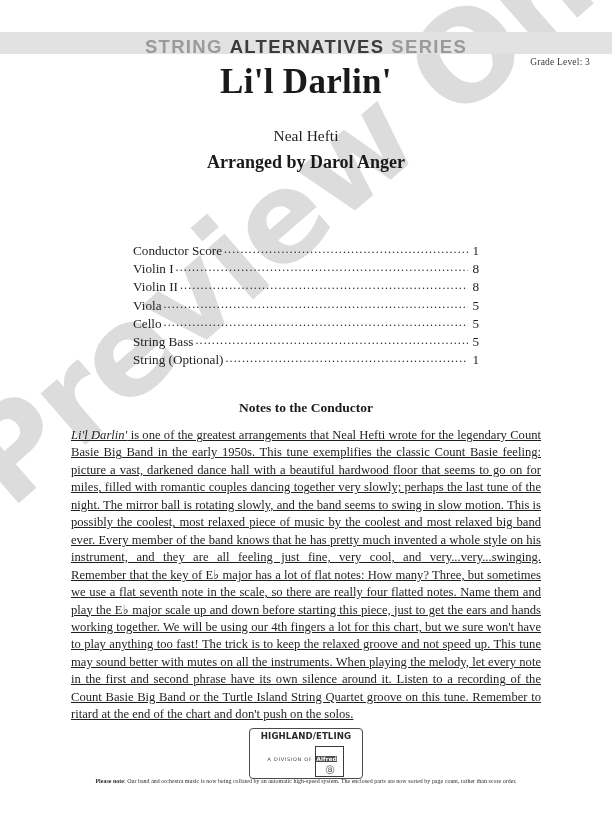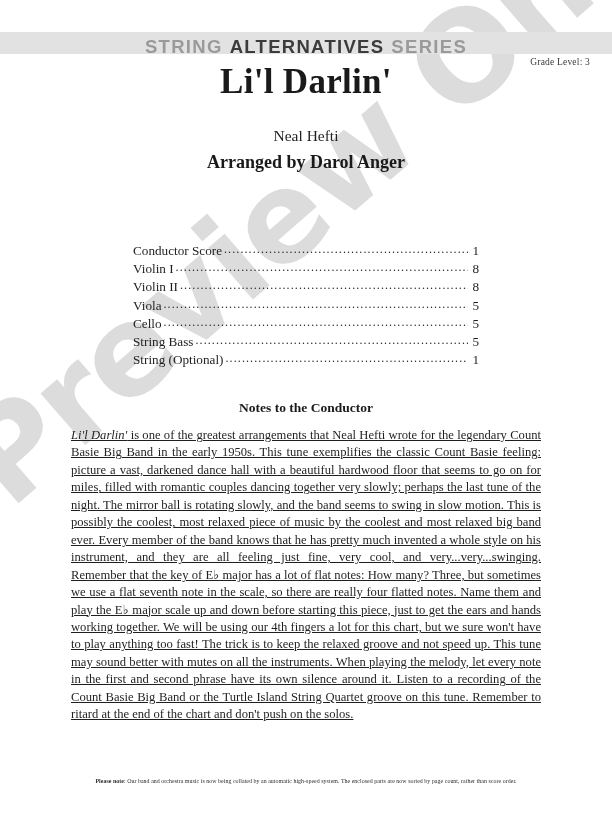--- a/index.html
+++ b/index.html
@@ -336,18 +336,30 @@
         <span class="instr-qty">1</span>
       </div>
     </div>
 
   <div class="notes-heading">Notes to the Conductor</div>
 
   <div id="notes-body">
     <i>Li'l Darlin'</i><span> is one of the greatest arrangements that Neal Hefti wrote for the legendary Count Basie Big Band in the early 1950s. This tune exemplifies the classic Count Basie feeling: picture a vast, darkened dance hall with a beautiful hardwood floor that seems to go on for miles, filled with romantic couples dancing together very slowly; perhaps the last tune of the night. The mirror ball is rotating slowly, and the band seems to swing in slow motion. This is possibly the coolest, most relaxed piece of music by the coolest and most relaxed big band ever. Every member of the band knows that he has pretty much invented a whole style on his instrument, and they are all feeling just fine, very cool, and very...very...swinging. Remember that the key of E♭ major has a lot of flat notes: How many? Three, but sometimes we use a flat seventh note in the scale, so there are really four flatted notes. Name them and play the E♭ major scale up and down before starting this piece, just to get the ears and hands working together. We will be using our 4th fingers a lot for this chart, but we sure won't have to play anything too fast! The trick is to keep the relaxed groove and not speed up. This tune may sound better with mutes on all the instruments. When playing the melody, let every note in the first and second phrase have its own silence around it. Listen to a recording of the Count Basie Big Band or the Turtle Island String Quartet groove on this tune. Remember to ritard at the end of the chart and don't push on the solos.</span>
   </div>
 
+  <div id="logo-block">
+    <div class="logo-box">
+      <div class="logo-name">HIGHLAND/ETLING</div>
+      <div class="logo-sub-row">
+        <span class="logo-sub">A DIVISION OF</span>
+        <span class="alfred-badge">
+          <span class="alfred-word">Alfred</span>
+          <span class="alfred-mark">ⓐ</span>
+        </span>
+      </div>
+    </div>
+  </div>
 
   <div class="footer-note">
     <b>Please note</b><span>: Our band and orchestra music is now being collated by an automatic high-speed system. The enclosed parts are now sorted by page count, rather than score order.</span>
   </div>
 
 </div>
 
 </body></html>

